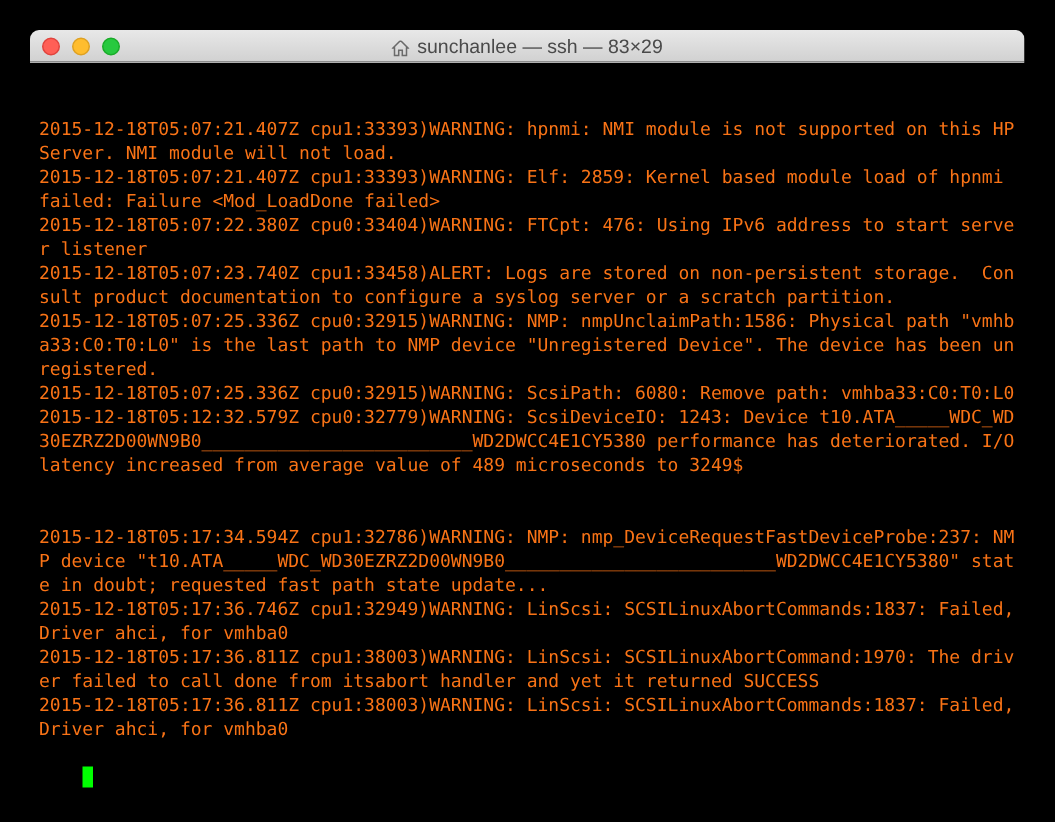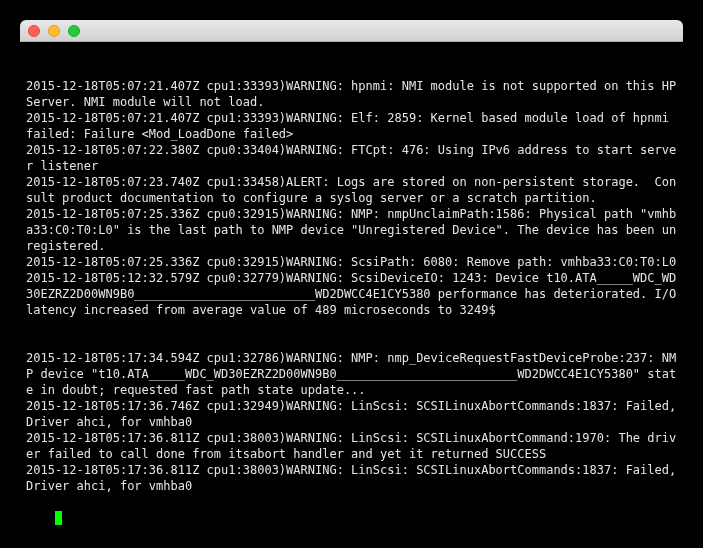--- a/index.html
+++ b/index.html
@@ -69,21 +69,21 @@
       padding: 4px 6px 6px 6px;
       font-family: "Menlo", "Monaco", "Consolas", monospace;
       font-size: 12px;
       line-height: 16px;
       color: #00ff00;
       min-height: 486px;
       word-break: break-all;
       white-space: pre-wrap;
     }
     .log-line {
-      color: #e5e5e5;
+      color: #f97316;
     }
     .blank-line {
       height: 16px;
     }
     .cursor {
       display: inline-block;
       width: 7px;
       height: 14px;
       background: #00ff00;
       vertical-align: text-bottom;
@@ -92,18 +92,26 @@
 </head>
 <body>
 
 <div class="window">
   <div class="titlebar">
     <div class="traffic-lights">
       <div class="light red"></div>
       <div class="light yellow"></div>
       <div class="light green"></div>
     </div>
+    <div class="title-center">
+      <span class="home-icon">
+        <svg viewBox="0 0 12 11" width="12" height="11">
+          <path d="M6 0 L11 5 L10 5 L10 10 L7.2 10 L7.2 6.5 L4.8 6.5 L4.8 10 L2 10 L2 5 L1 5 Z" fill="none" stroke="#6a6a6a" stroke-width="1"></path>
+        </svg>
+      </span>
+      <span class="title-text">sunchanlee — ssh — 83×29</span>
+    </div>
   </div>
   <div class="terminal">
     <div id="terminal-lines"><div class="log-line">2015-12-18T05:07:21.407Z cpu1:33393)WARNING: hpnmi: NMI module is not supported on this HP Server. NMI module will not load.</div><div class="log-line">2015-12-18T05:07:21.407Z cpu1:33393)WARNING: Elf: 2859: Kernel based module load of hpnmi failed: Failure &lt;Mod_LoadDone failed&gt;</div><div class="log-line">2015-12-18T05:07:22.380Z cpu0:33404)WARNING: FTCpt: 476: Using IPv6 address to start server listener</div><div class="log-line">2015-12-18T05:07:23.740Z cpu1:33458)ALERT: Logs are stored on non-persistent storage.  Consult product documentation to configure a syslog server or a scratch partition.</div><div class="log-line">2015-12-18T05:07:25.336Z cpu0:32915)WARNING: NMP: nmpUnclaimPath:1586: Physical path "vmhba33:C0:T0:L0" is the last path to NMP device "Unregistered Device". The device has been unregistered.</div><div class="log-line">2015-12-18T05:07:25.336Z cpu0:32915)WARNING: ScsiPath: 6080: Remove path: vmhba33:C0:T0:L0</div><div class="log-line">2015-12-18T05:12:32.579Z cpu0:32779)WARNING: ScsiDeviceIO: 1243: Device t10.ATA_____WDC_WD30EZRZ2D00WN9B0_________________________WD2DWCC4E1CY5380 performance has deteriorated. I/O latency increased from average value of 489 microseconds to 3249$</div><div class="blank-line"></div><div class="blank-line"></div><div class="log-line">2015-12-18T05:17:34.594Z cpu1:32786)WARNING: NMP: nmp_DeviceRequestFastDeviceProbe:237: NMP device "t10.ATA_____WDC_WD30EZRZ2D00WN9B0_________________________WD2DWCC4E1CY5380" state in doubt; requested fast path state update...</div><div class="log-line">2015-12-18T05:17:36.746Z cpu1:32949)WARNING: LinScsi: SCSILinuxAbortCommands:1837: Failed, Driver ahci, for vmhba0</div><div class="log-line">2015-12-18T05:17:36.811Z cpu1:38003)WARNING: LinScsi: SCSILinuxAbortCommand:1970: The driver failed to call done from itsabort handler and yet it returned SUCCESS</div><div class="log-line">2015-12-18T05:17:36.811Z cpu1:38003)WARNING: LinScsi: SCSILinuxAbortCommands:1837: Failed, Driver ahci, for vmhba0</div></div>
     <span class="cursor"></span>
   </div>
 </div>
 
 </body></html>

